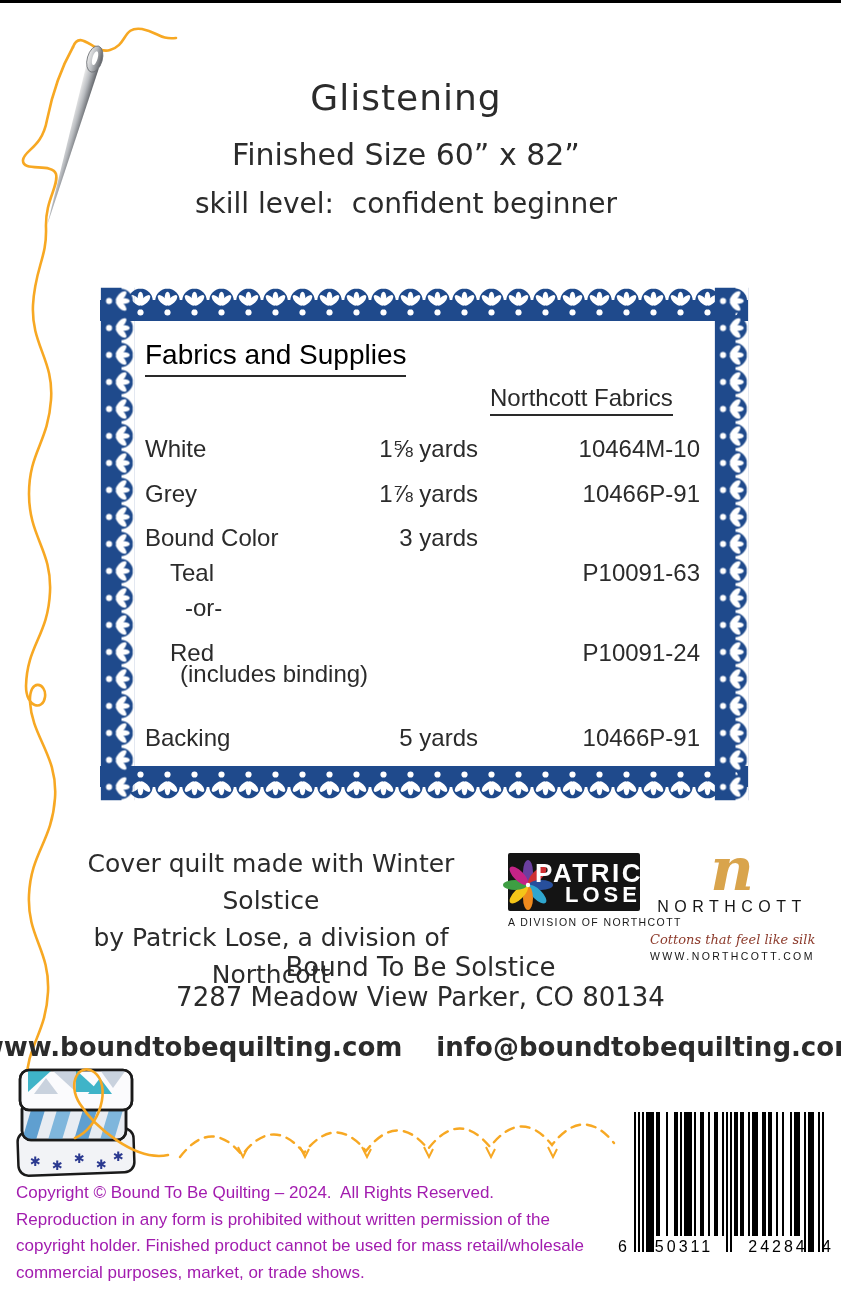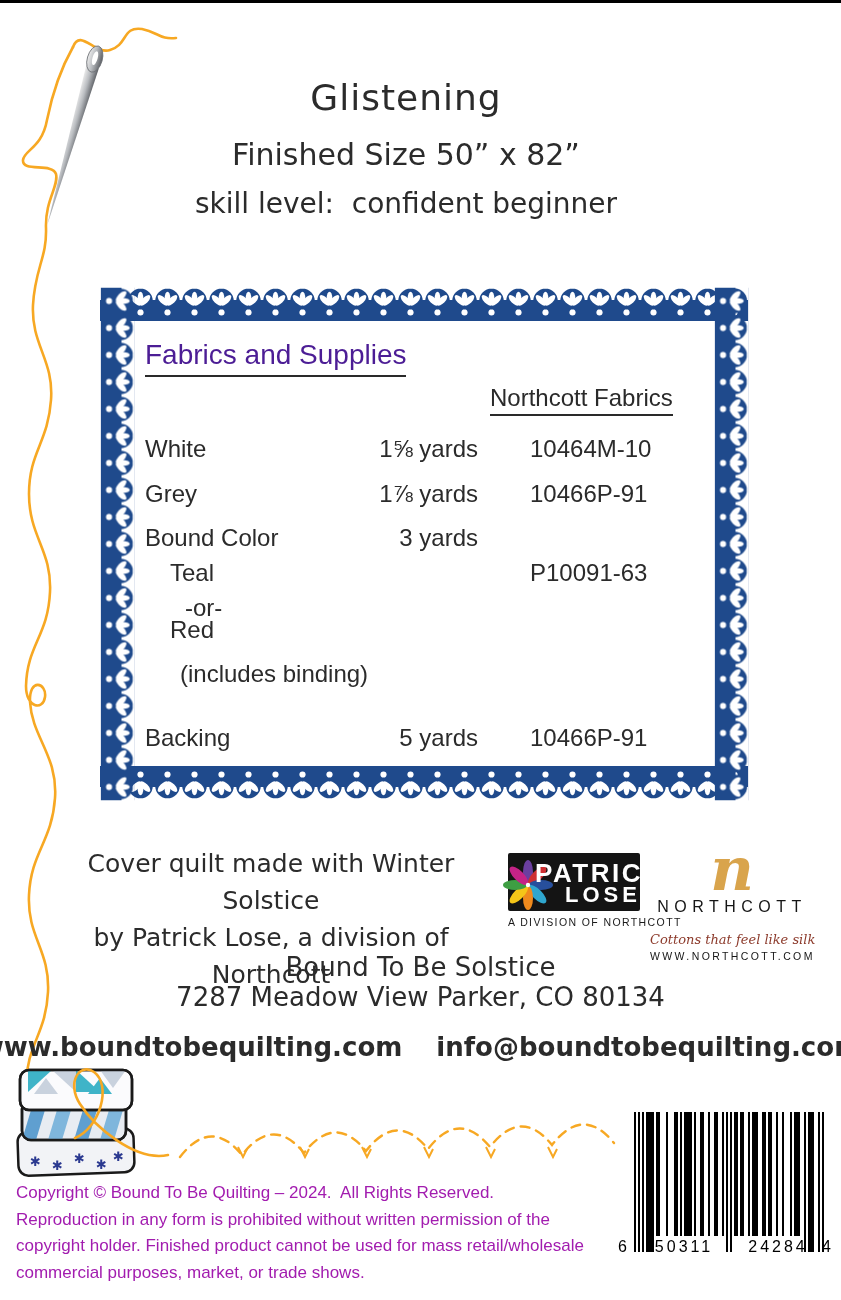--- a/index.html
+++ b/index.html
@@ -18,28 +18,28 @@
   .skill{font-size:28px;line-height:32px;margin-top:16px;white-space:pre}
 
   
   .frame{position:absolute;left:100px;top:287px;width:648px;height:513px;z-index:2;background:#fff}
   .lace{position:absolute;display:block}
   .lace.t{left:0;top:0}
   .lace.b{left:0;top:479px}
   .lace.l{left:-239.5px;top:239.5px;transform:rotate(90deg)}
   .lace.r{left:374.5px;top:239.5px;transform:rotate(-90deg)}
 
-  .f-heading{position:absolute;left:45px;top:52px;font-size:28px;color:#4c1d95;
+  .f-heading{position:absolute;left:45px;top:52px;font-size:28px;color:#000000;
              border-bottom:2px solid #2a2a2a;padding-bottom:4px}
   .f-colhead{position:absolute;left:390px;top:97px;font-size:24px;color:#2a2a2a;
              border-bottom:2px solid #2a2a2a;padding-bottom:2px}
   .f-row{position:absolute;left:0;width:648px;height:30px;font-size:24px}
   .f-item{position:absolute;left:45px;white-space:pre}
   .f-qty{position:absolute;left:160px;width:218px;text-align:right}
-  .f-code{position:absolute;left:430px;width:170px;text-align:left}
+  .f-code{position:absolute;left:430px;width:170px;text-align:right}
 
   
   .credits{position:absolute;left:55px;top:845px;width:432px;text-align:center;z-index:2;
            font-family:"DejaVu Sans",sans-serif;font-size:25px;line-height:37px}
   .pl{position:absolute;left:508px;top:853px;width:132px;z-index:2}
   .pl-box{position:relative;width:132px;height:58px;background:#141414;border-radius:2px}
   .pl-flower{position:absolute;left:-9px;top:2px}
   .pl-w1{position:absolute;left:27px;top:5px;color:#fff;font-size:26px;font-weight:bold;letter-spacing:2.5px}
   .pl-w2{position:absolute;left:57px;top:29px;color:#fff;font-size:22px;font-weight:bold;letter-spacing:4px}
   .pl-caption{margin-top:5px;text-align:center;font-size:10.5px;letter-spacing:1.4px;color:#1a1a1a;white-space:nowrap}
@@ -155,21 +155,21 @@
 
   <g transform="rotate(16 73 135)">
     <polygon points="66.5,64 73,228 79.5,64" fill="url(#ngrad)"></polygon>
     <ellipse cx="73" cy="56" rx="7.5" ry="13.5" fill="url(#ngrad)" stroke="#6b6e73" stroke-width="0.8"></ellipse>
     <ellipse cx="73" cy="55" rx="2.6" ry="7.2" fill="#ffffff"></ellipse>
   </g>
 </svg>
 
 <div class="header">
   <div class="title">Glistening</div>
-  <div class="size">Finished Size 50” x 82”</div>
+  <div class="size">Finished Size 60” x 82”</div>
   <div class="skill">skill level:  confident beginner</div>
 </div>
 
 <div class="frame">
   <svg class="lace b" width="648" height="34">
       <rect width="648" height="34" fill="url(#laceH)"></rect>
     </svg>
   <svg class="lace t" width="648" height="34">
       <g transform="translate(0,34) scale(1,-1)">
         <rect width="648" height="34" fill="url(#laceH)"></rect>
@@ -205,23 +205,24 @@
   <div class="f-row" style="top:272px">
     <span class="f-item" style="left:70px">Teal</span>
     <span class="f-qty"></span>
     <span class="f-code">P10091-63</span>
   </div>
   <div class="f-row" style="top:307px">
     <span class="f-item" style="left:85px">-or-</span>
     <span class="f-qty"></span>
     <span class="f-code"></span>
   </div>
-  <div class="f-row" style="top:329px">
+  <div class="f-row" style="top:352px">
     <span class="f-item" style="left:70px">Red</span>
     <span class="f-qty"></span>
+    <span class="f-code">P10091-24</span>
   </div>
   <div class="f-row" style="top:373px">
     <span class="f-item" style="left:80px">(includes binding)</span>
     <span class="f-qty"></span>
     <span class="f-code"></span>
   </div>
   <div class="f-row" style="top:437px">
     <span class="f-item">Backing</span>
     <span class="f-qty">5 yards</span>
     <span class="f-code">10466P-91</span>

